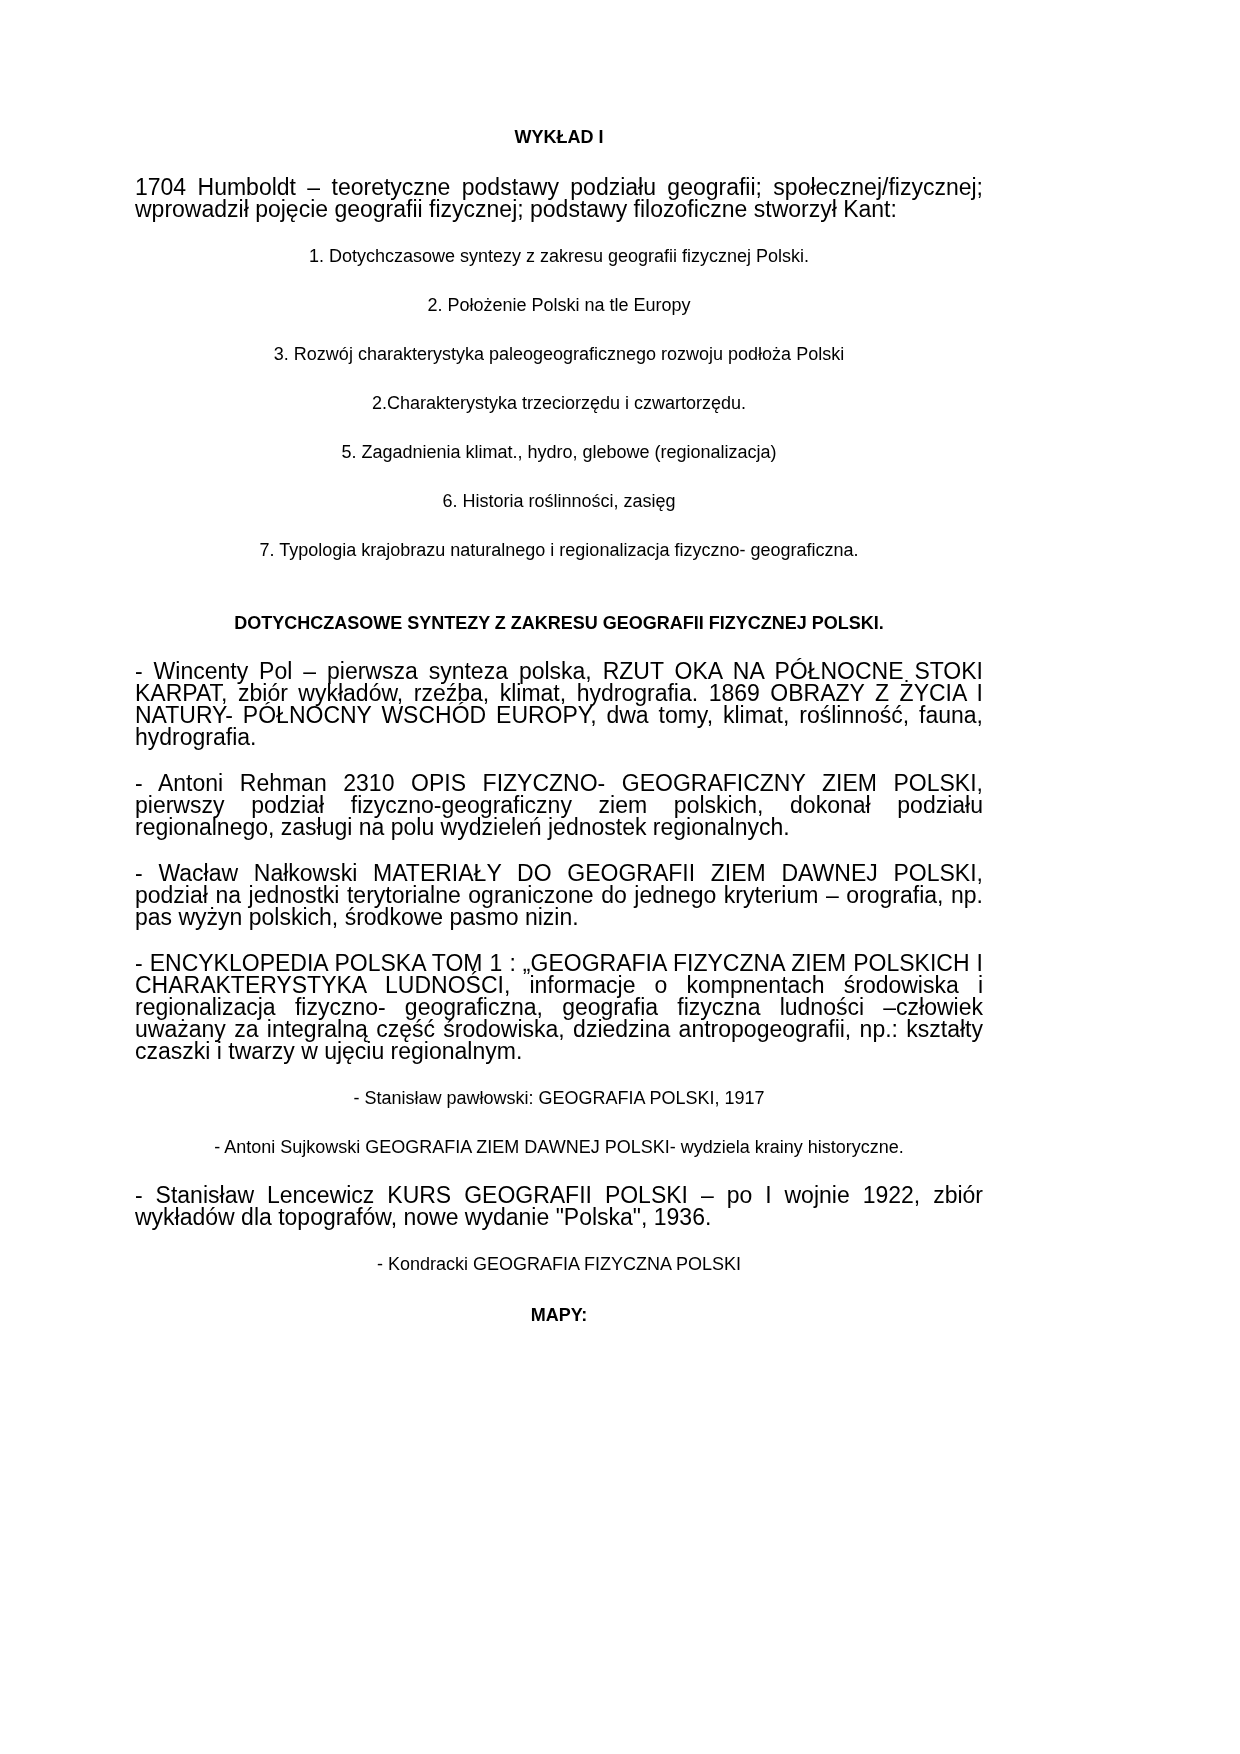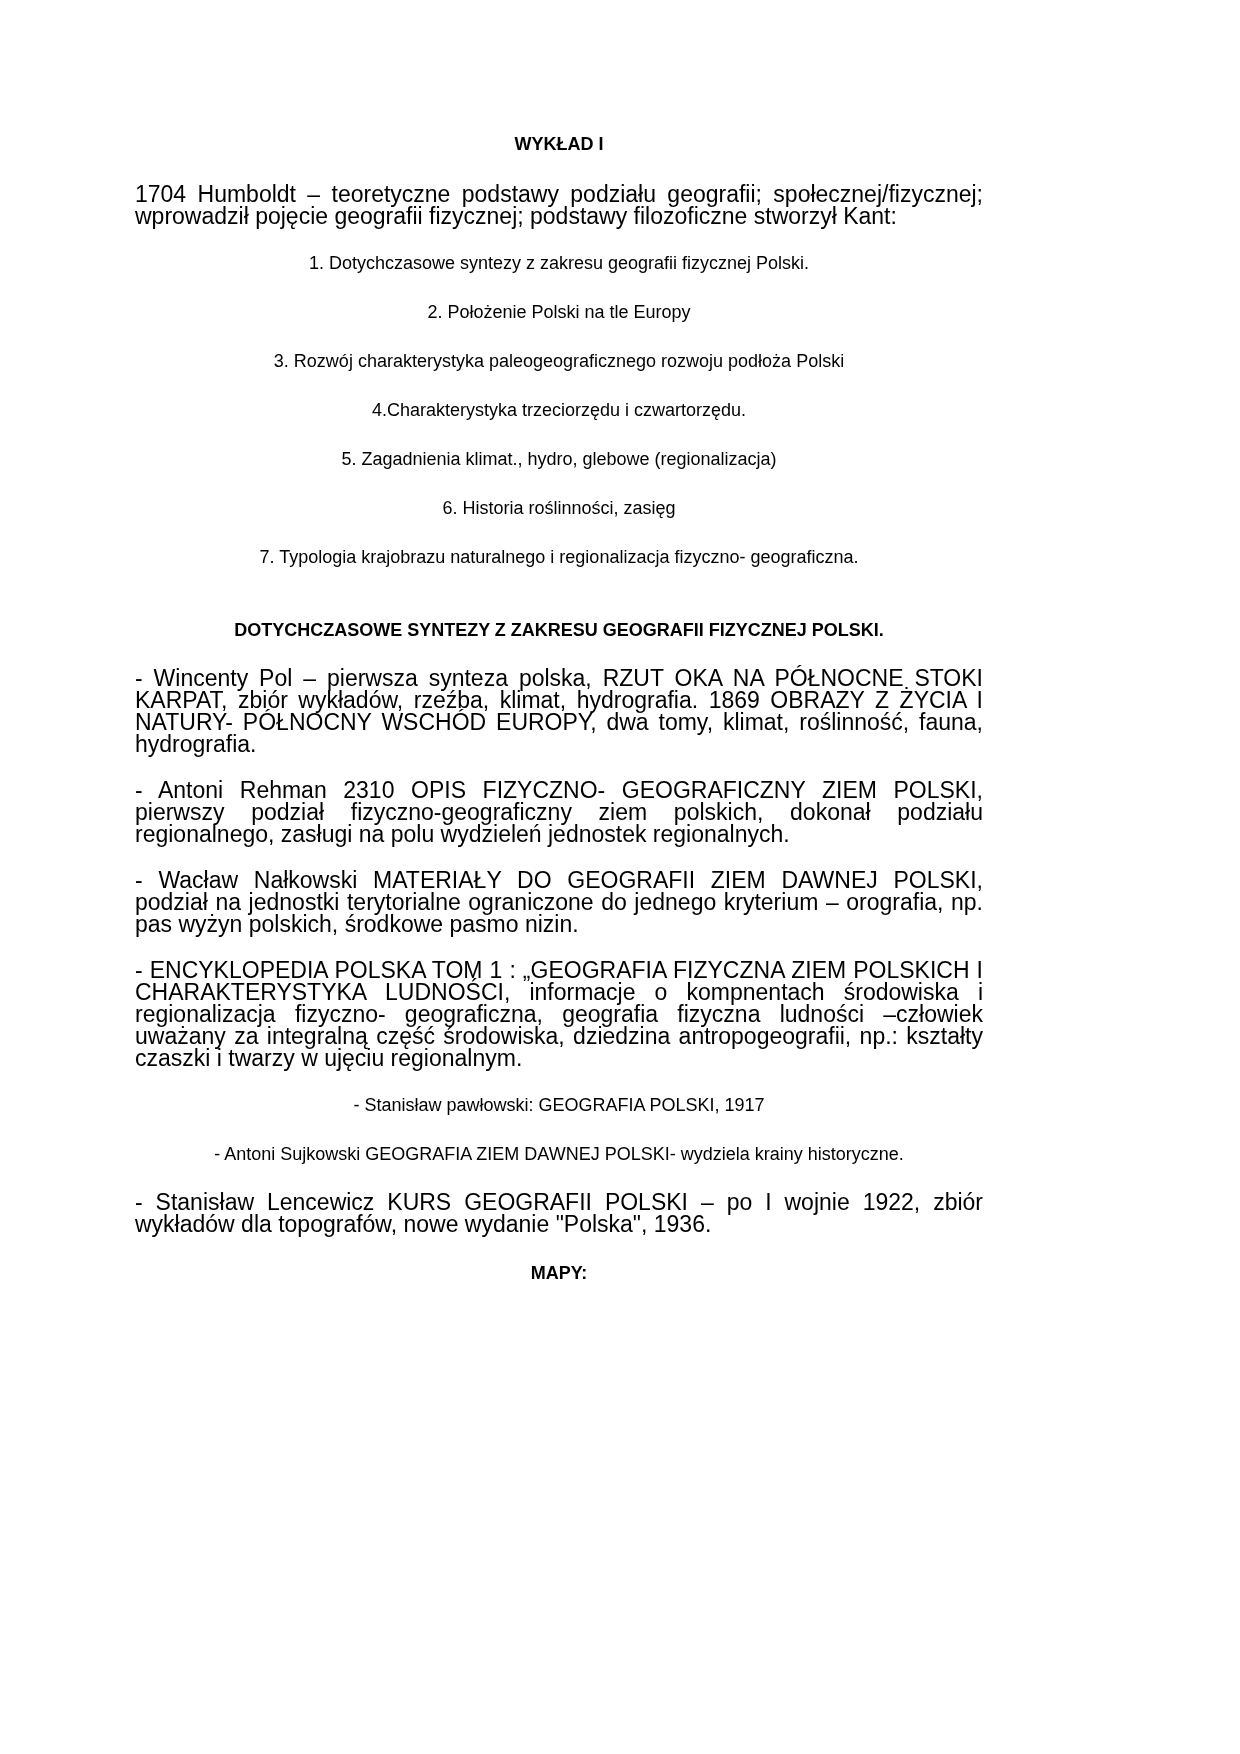--- a/index.html
+++ b/index.html
@@ -13,21 +13,20 @@
     font-family: "Liberation Sans", "DejaVu Sans", sans-serif;
     color: #000000;
     position: relative;
     overflow: hidden;
   }
   .page {
     box-sizing: border-box;
     width: 1240px;
     height: 1354px;
     padding: 125px 257px 60px 135px;
-    margin-top: 7px;
   }
   .doc-title {
     text-align: center;
     font-weight: bold;
     font-size: 18px;
     line-height: 25px;
     margin: 0 0 26px 0;
   }
   p.para {
     font-size: 23px;
@@ -61,30 +60,31 @@
 
 <div class="page">
 
   <h1 class="doc-title">WYKŁAD I</h1>
 
   <p class="para">1704 Humboldt – teoretyczne podstawy podziału geografii; społecznej/fizycznej; wprowadził pojęcie geografii fizycznej; podstawy filozoficzne stworzył Kant:</p>
 
   <p class="list-line">1. Dotychczasowe syntezy z zakresu geografii fizycznej Polski.</p>
   <p class="list-line">2. Położenie Polski na tle Europy</p>
   <p class="list-line">3. Rozwój charakterystyka paleogeograficznego rozwoju podłoża Polski</p>
-  <p class="list-line">4.Charakterystyka trzeciorzędu i czwartorzędu.</p>
+  <p class="list-line">2.Charakterystyka trzeciorzędu i czwartorzędu.</p>
   <p class="list-line">5. Zagadnienia klimat., hydro, glebowe (regionalizacja)</p>
   <p class="list-line">6. Historia roślinności, zasięg</p>
   <p class="list-line">7. Typologia krajobrazu naturalnego i regionalizacja fizyczno- geograficzna.</p>
 
   <h2 class="section-heading">DOTYCHCZASOWE SYNTEZY Z ZAKRESU GEOGRAFII FIZYCZNEJ POLSKI.</h2>
 
   <p class="para">- Wincenty Pol – pierwsza synteza polska, RZUT OKA NA PÓŁNOCNE STOKI KARPAT, zbiór wykładów, rzeźba, klimat, hydrografia. 1869 OBRAZY Z ŻYCIA I NATURY- PÓŁNOCNY WSCHÓD EUROPY, dwa tomy, klimat, roślinność, fauna, hydrografia.</p>
   <p class="para">- Antoni Rehman 2310 OPIS FIZYCZNO- GEOGRAFICZNY ZIEM POLSKI, pierwszy podział fizyczno-geograficzny ziem polskich, dokonał podziału regionalnego, zasługi na polu wydzieleń jednostek regionalnych.</p>
   <p class="para">- Wacław Nałkowski MATERIAŁY DO GEOGRAFII ZIEM DAWNEJ POLSKI, podział na jednostki terytorialne ograniczone do jednego kryterium – orografia, np. pas wyżyn polskich, środkowe pasmo nizin.</p>
   <p class="para">- ENCYKLOPEDIA POLSKA TOM 1 : „GEOGRAFIA FIZYCZNA ZIEM POLSKICH I CHARAKTERYSTYKA LUDNOŚCI, informacje o kompnentach środowiska i regionalizacja fizyczno- geograficzna, geografia fizyczna ludności –człowiek uważany za integralną część środowiska, dziedzina antropogeografii, np.: kształty czaszki i twarzy w ujęciu regionalnym.</p>
   <p class="list-line">- Stanisław pawłowski: GEOGRAFIA POLSKI, 1917</p>
   <p class="list-line">- Antoni Sujkowski GEOGRAFIA ZIEM DAWNEJ POLSKI- wydziela krainy historyczne.</p>
   <p class="para">- Stanisław Lencewicz KURS GEOGRAFII POLSKI – po I wojnie 1922, zbiór wykładów dla topografów, nowe wydanie "Polska", 1936.</p>
+  <p class="list-line">- Kondracki GEOGRAFIA FIZYCZNA POLSKI</p>
 
   <h2 class="maps-heading">MAPY:</h2>
 
 </div>
 
 </body></html>

